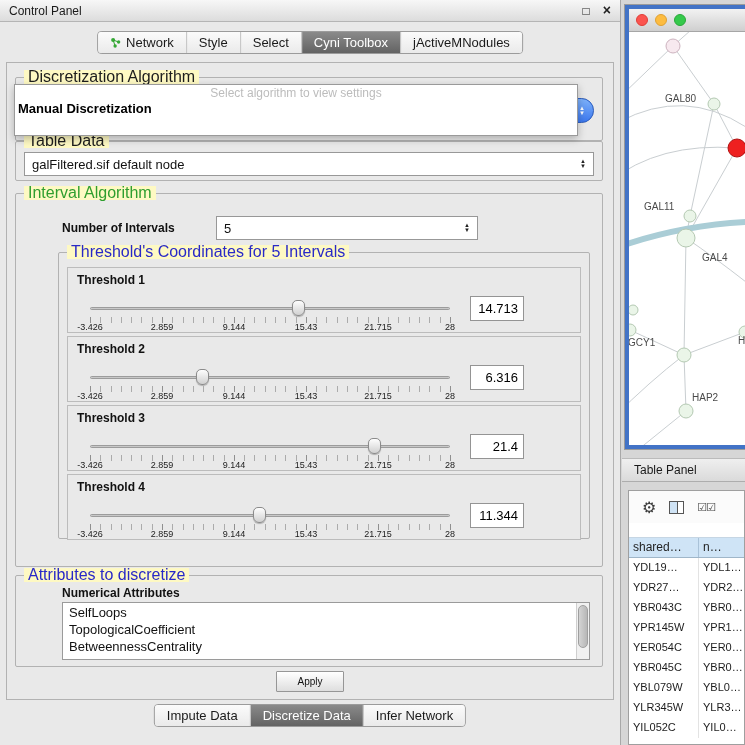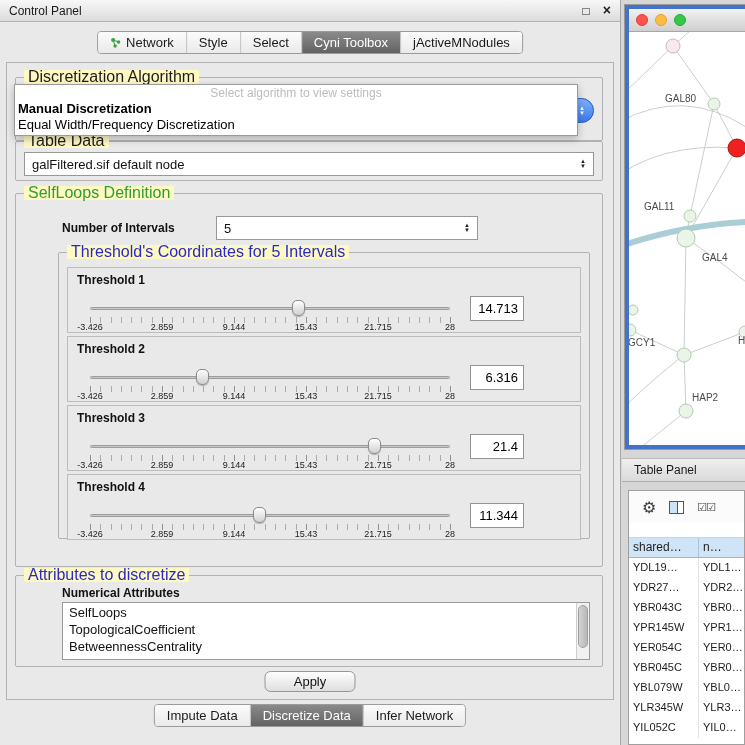--- a/index.html
+++ b/index.html
@@ -66,21 +66,21 @@
 
   
   #attr-group{left:8px;top:512px;width:588px;height:92px;}
   #attr-list-label{position:absolute;left:46px;top:10px;font-size:12px;font-weight:bold;color:#111;}
   #attr-list{position:absolute;left:46px;top:26px;width:528px;height:58px;background:#fff;border:1px solid #9a9a9a;overflow:hidden;}
   #attr-list-items{position:absolute;left:0;top:1px;right:14px;}
   .list-item{font-size:13px;line-height:17px;padding-left:6px;color:#111;white-space:nowrap;cursor:default;}
   .vscroll{position:absolute;right:0;top:0;bottom:0;width:13px;background:#f1f1f1;border-left:1px solid #cfcfcf;}
   .vthumb{position:absolute;left:1px;right:1px;top:2px;height:76%;background:linear-gradient(90deg,#d4d4d4,#b7b7b7);border:1px solid #9f9f9f;border-radius:6px;}
 
-  #apply-btn{position:absolute;left:50%;top:608px;transform:translateX(-50%);width:91px;height:21px;border:1px solid #969696;border-radius:6px;background:linear-gradient(#ffffff,#dedede);font-size:13px;color:#111;}
+  #apply-btn{position:absolute;left:50%;top:608px;transform:translateX(-50%);width:68px;height:21px;border:1px solid #969696;border-radius:1px;background:linear-gradient(#ffffff,#dedede);font-size:10px;color:#111;}
 
   
   #net-window{position:absolute;left:625px;top:5px;width:125px;height:444px;border:4px solid #4273c6;background:#fff;box-shadow:0 0 0 1px #9a9a9a;}
   .net-titlebar{height:23px;background:linear-gradient(#f2f2f2,#cfcfcf);border-bottom:1px solid #a6a6a6;display:flex;align-items:center;gap:7px;padding-left:7px;}
   .tl{width:12px;height:12px;border-radius:50%;}
   .tl.red{background:#fb544e;border:1px solid #e03e38;}
   .tl.yellow{background:#fdbc40;border:1px solid #dfa133;}
   .tl.green{background:#35c94b;border:1px solid #2aa83a;}
   #net-canvas{position:absolute;left:0;top:23px;right:0;bottom:0;overflow:hidden;background:#fff;}
 
@@ -154,21 +154,21 @@
       <div class="combo" id="tabledata-combo">
         <span>galFiltered.sif default node</span>
         <span class="spinner">
           <span>▲</span>
           <span>▼</span>
         </span>
       </div>
     </div>
 
     <div class="group" id="interval-group">
-      <span class="group-label green">SelfLoops Definition</span>
+      <span class="group-label green">Interval Algorithm</span>
       <div id="count-label">Number of Intervals</div>
       <div class="combo" id="count-combo">
         <span>5</span>
         <span class="spinner">
           <span>▲</span>
           <span>▼</span>
         </span>
       </div>
       <div id="thr-container" class="group" style="position:absolute;">
         <span class="group-label blue">Threshold's Coordinates for 5 Intervals</span>
@@ -270,21 +270,20 @@
       </div>
       <div class="seg">
         <span>Infer Network</span>
       </div>
     </div>
 
   <div id="algo-popup">
     <div class="popup-hint">Select algorithm to view settings</div>
     <div id="popup-items">
         <div class="popup-item bold">Manual Discretization</div>
-        <div class="popup-item">Equal Width/Frequency Discretization</div>
       </div>
   </div>
 </div>
 
 <div id="net-window">
   <div class="net-titlebar">
     <span class="tl red"></span>
     <span class="tl yellow"></span>
     <span class="tl green"></span>
   </div>

